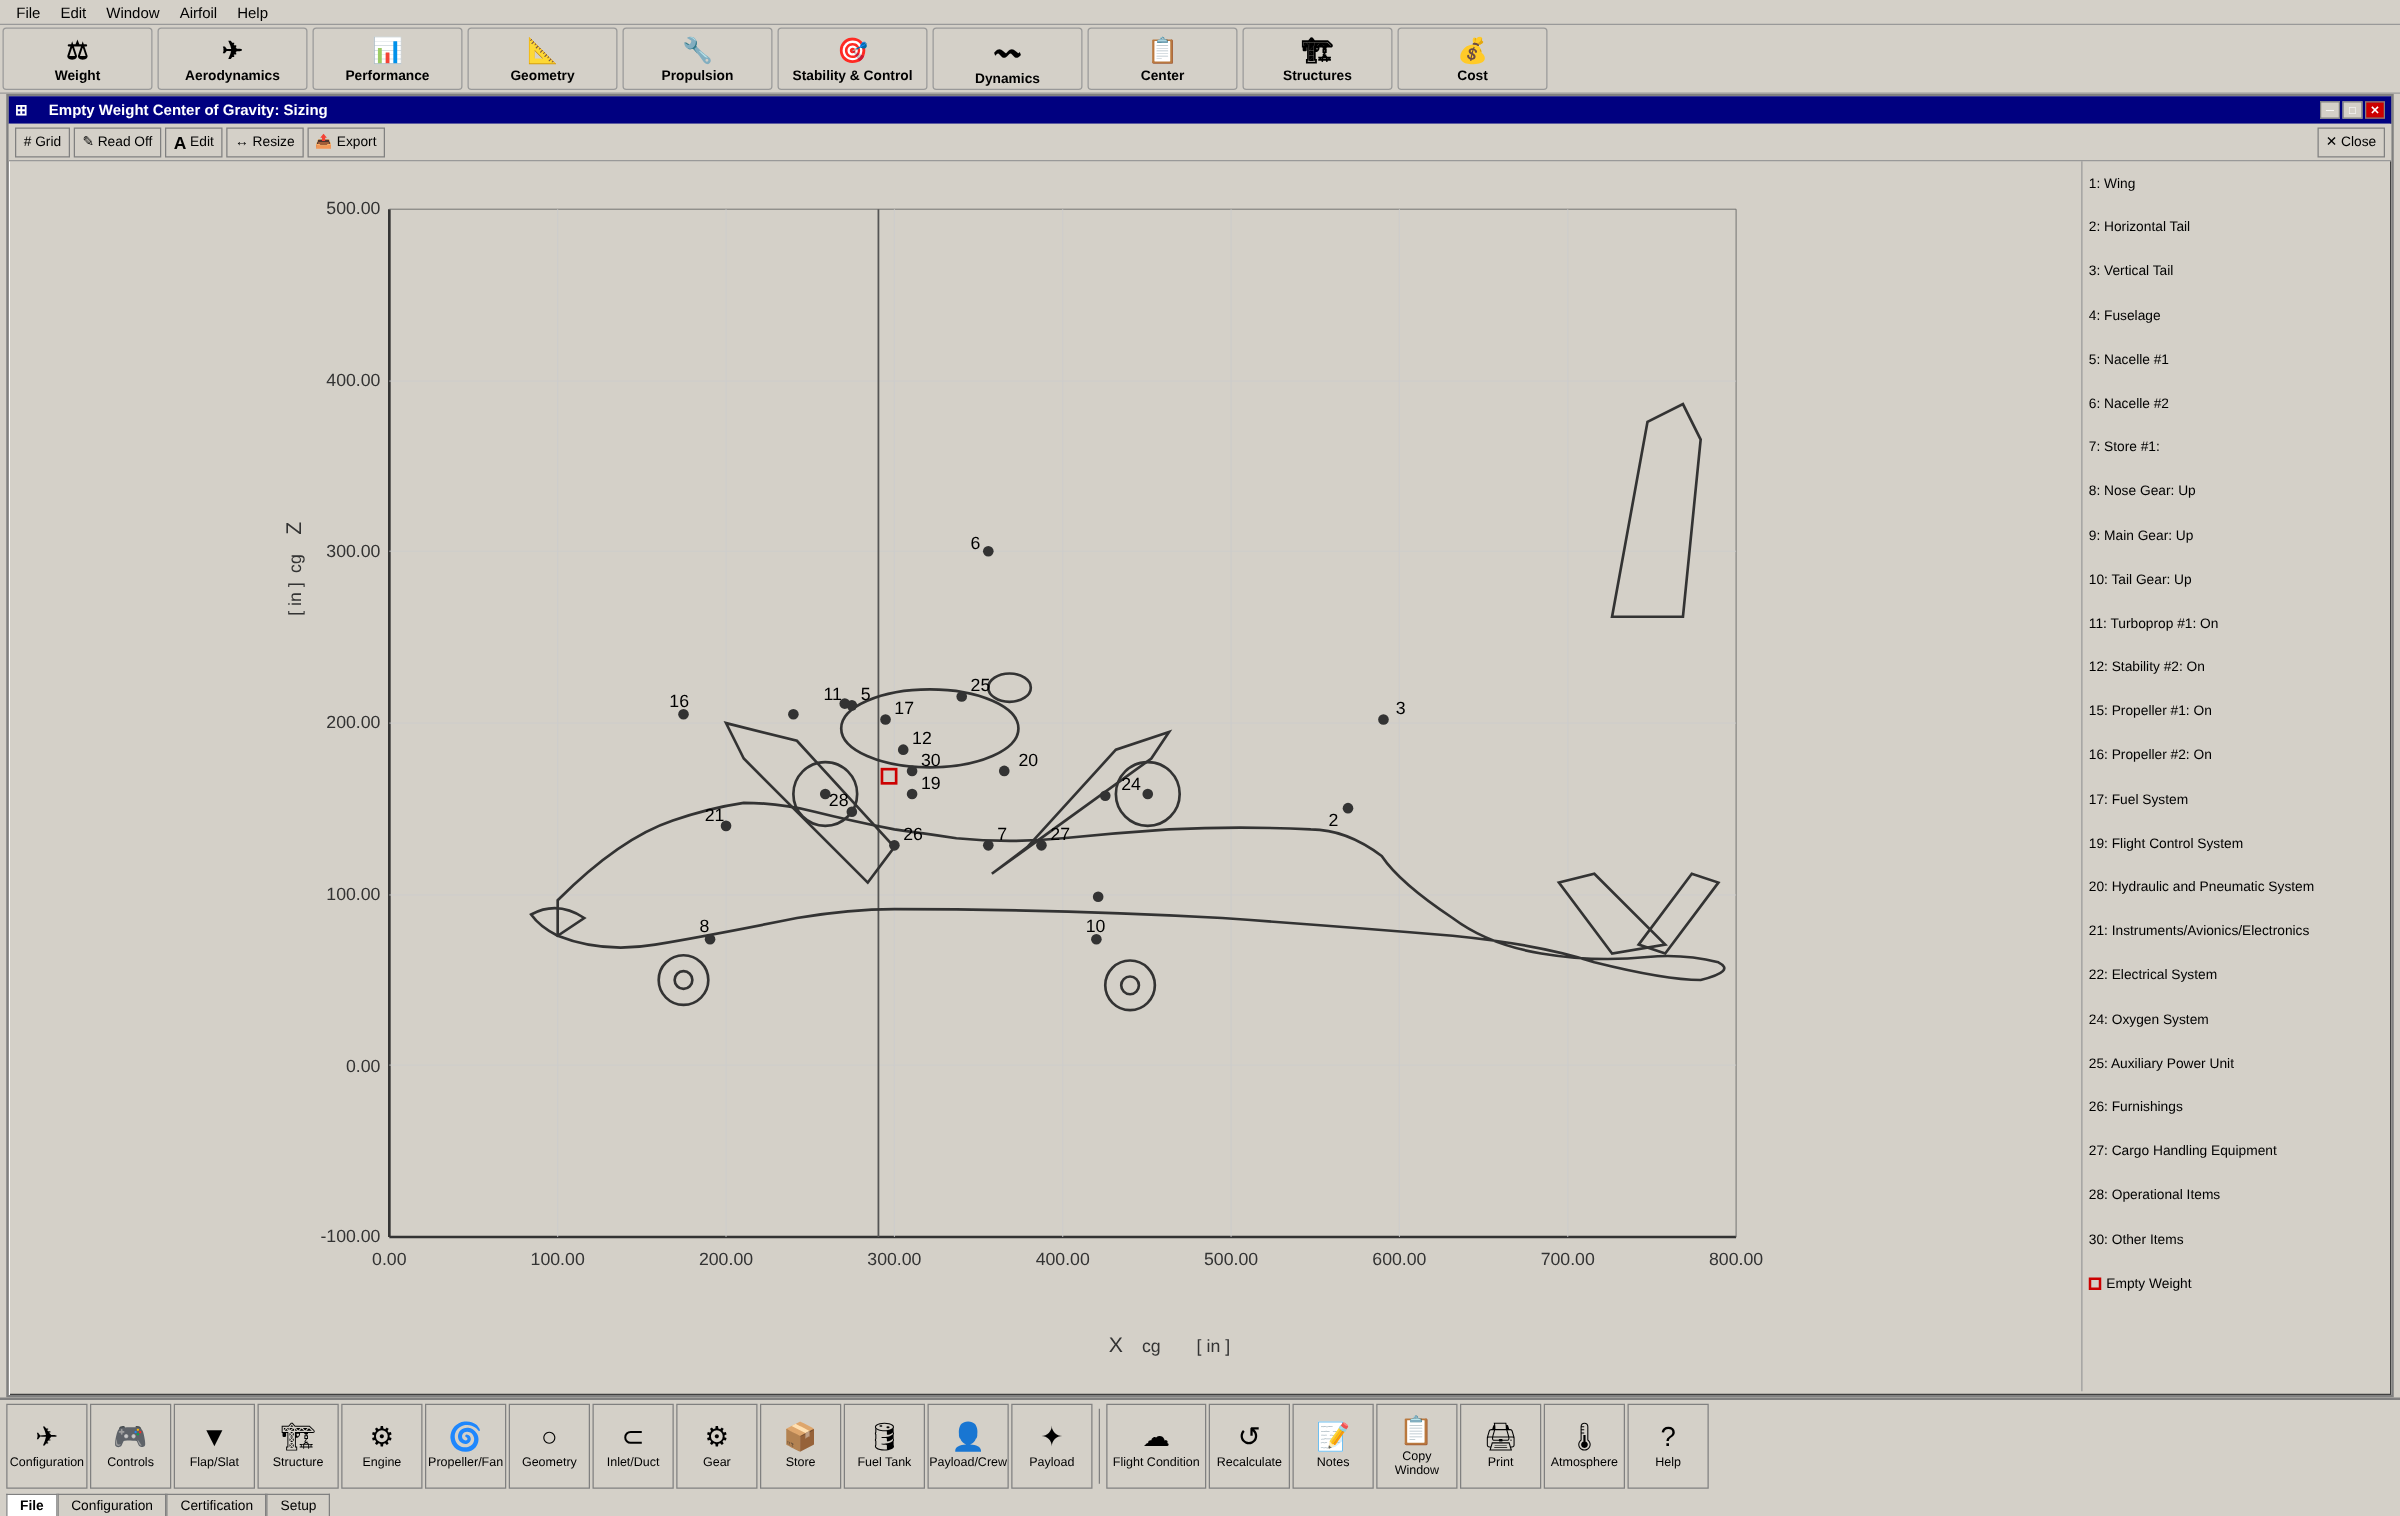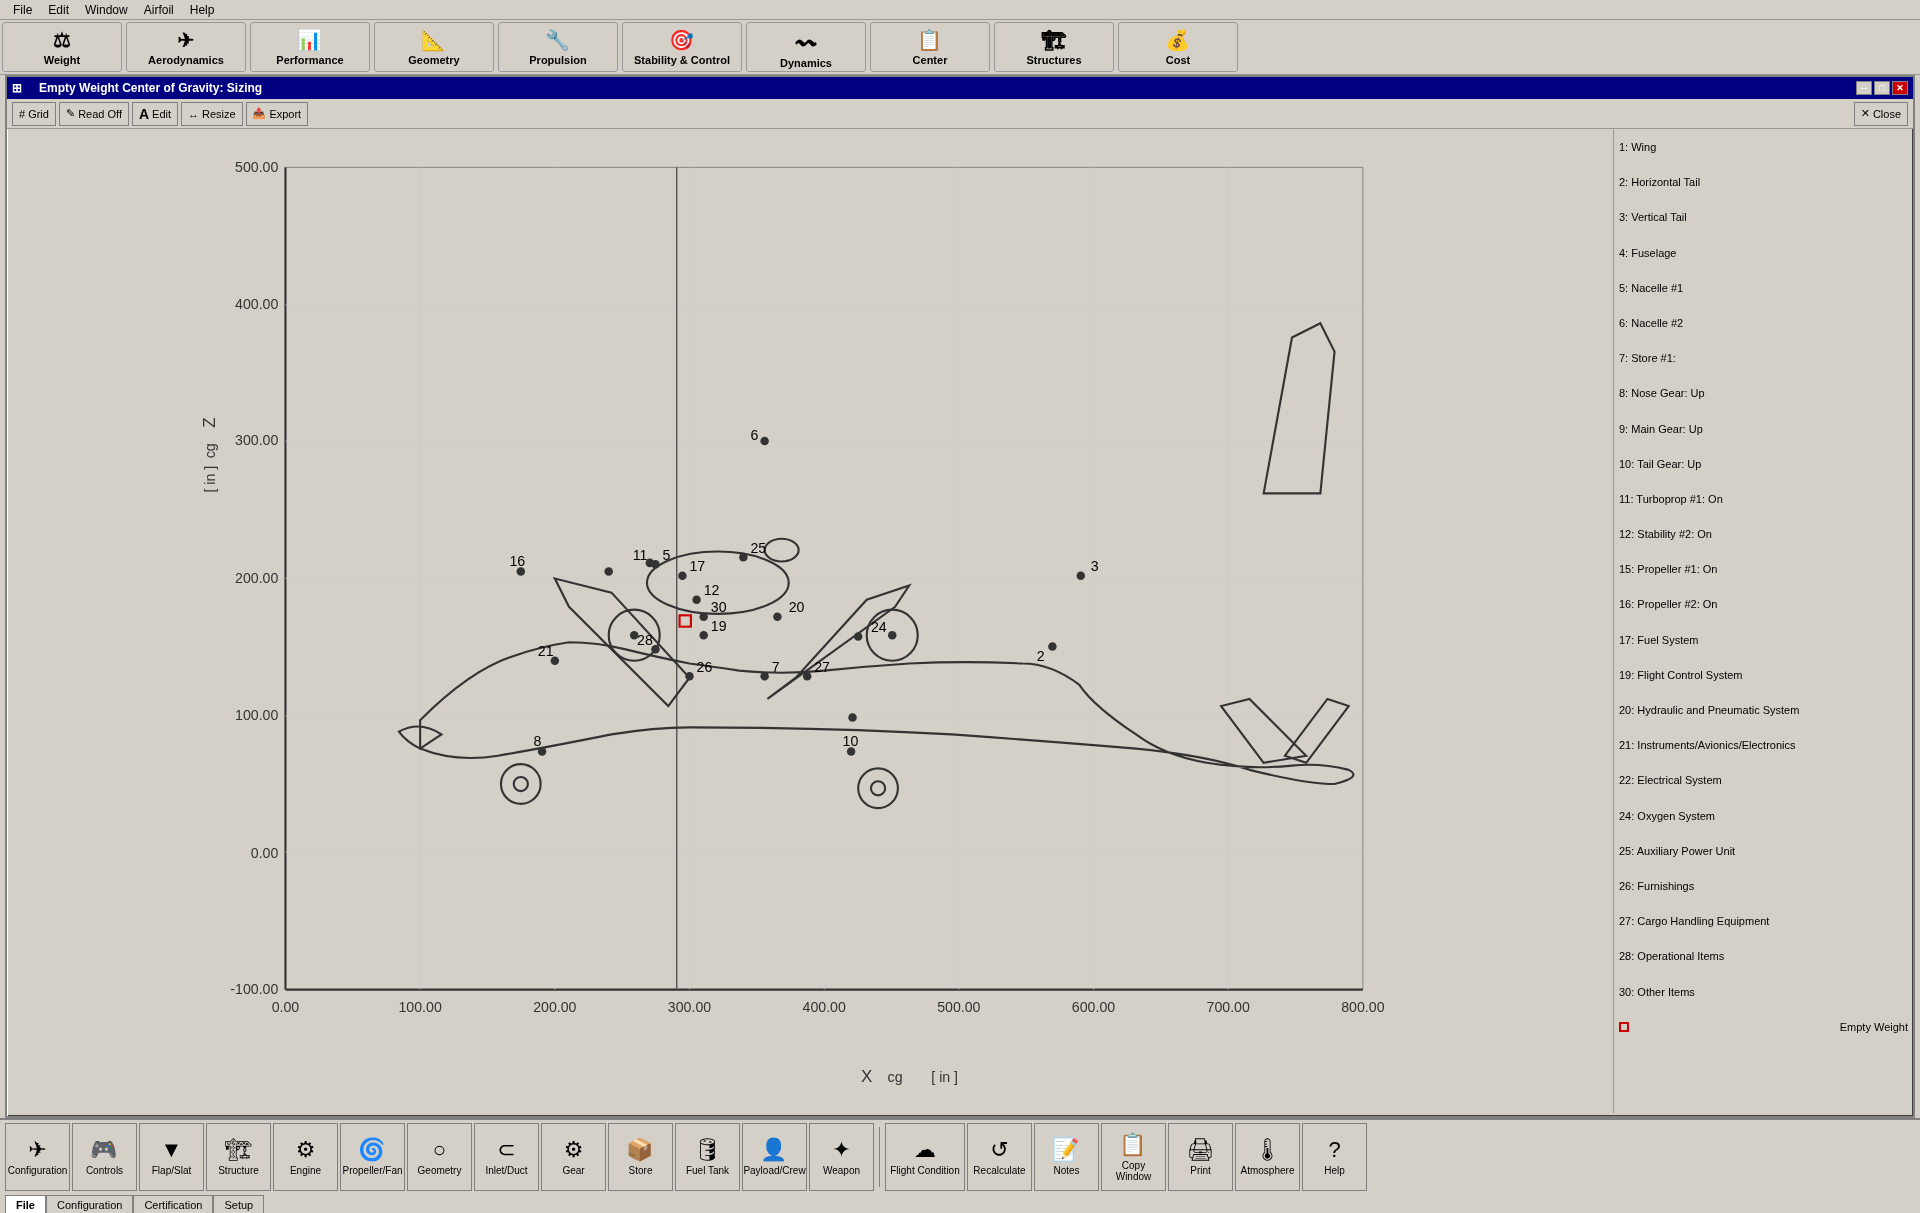--- a/index.html
+++ b/index.html
@@ -113,32 +113,31 @@
       display: flex;
       flex: 1;
       height: calc(100% - 55px);
     }
     #chart-area {
       flex: 1;
       position: relative;
       padding: 10px;
     }
     #legend-area {
-      width: 300px;
+      width: 248px;
       padding: 10px 5px;
       font-size: 11px;
       line-height: 1.6;
       border-left: 1px solid #999;
     }
     #legend-area .legend-item { display: block; }
     #legend-area .empty-weight {
       display: flex;
       align-items: center;
       gap: 4px;
-      justify-content: space-between;
     }
     .empty-weight-box {
       width: 10px;
       height: 10px;
       border: 2px solid #cc0000;
       display: inline-block;
     }
 
     
     #bottom-toolbar {
@@ -540,21 +539,21 @@
     <button class="bottom-btn">
       <span class="btn-icon">🛢</span>
       <span>Fuel Tank</span>
     </button>
     <button class="bottom-btn">
       <span class="btn-icon">👤</span>
       <span>Payload/Crew</span>
     </button>
     <button class="bottom-btn">
       <span class="btn-icon">✦</span>
-      <span>Weapon</span>
+      <span>Payload</span>
     </button>
 
     <div class="toolbar-sep"></div>
 
     <button class="bottom-btn bottom-btn-wide">
       <span class="btn-icon">☁</span>
       <span>Flight Condition</span>
     </button>
     <button class="bottom-btn">
       <span class="btn-icon">↺</span>

